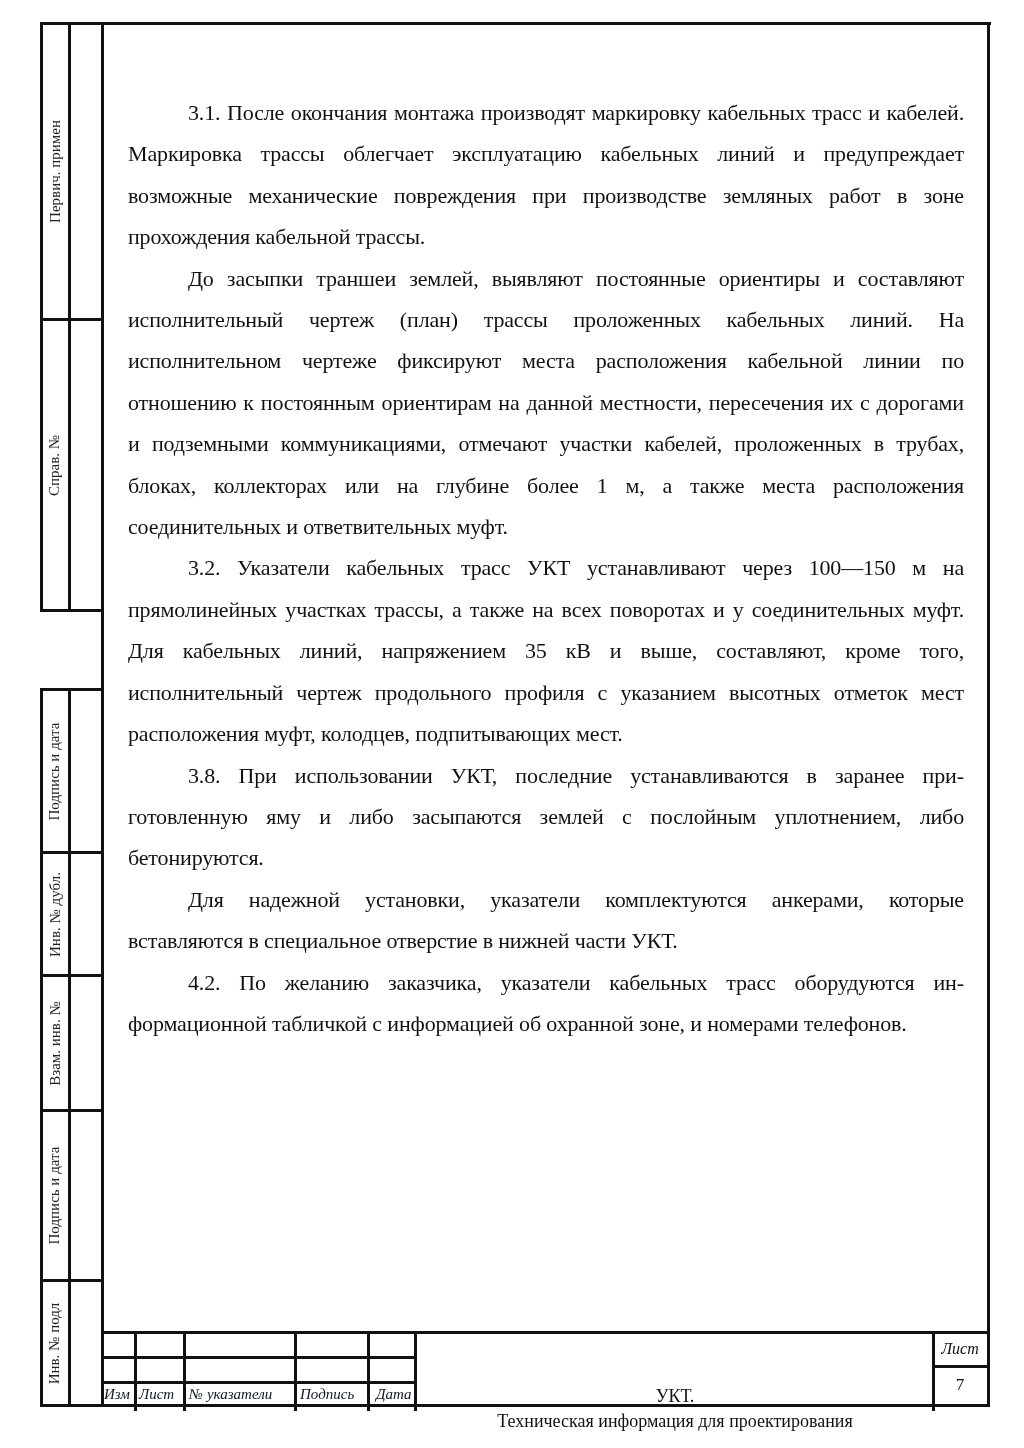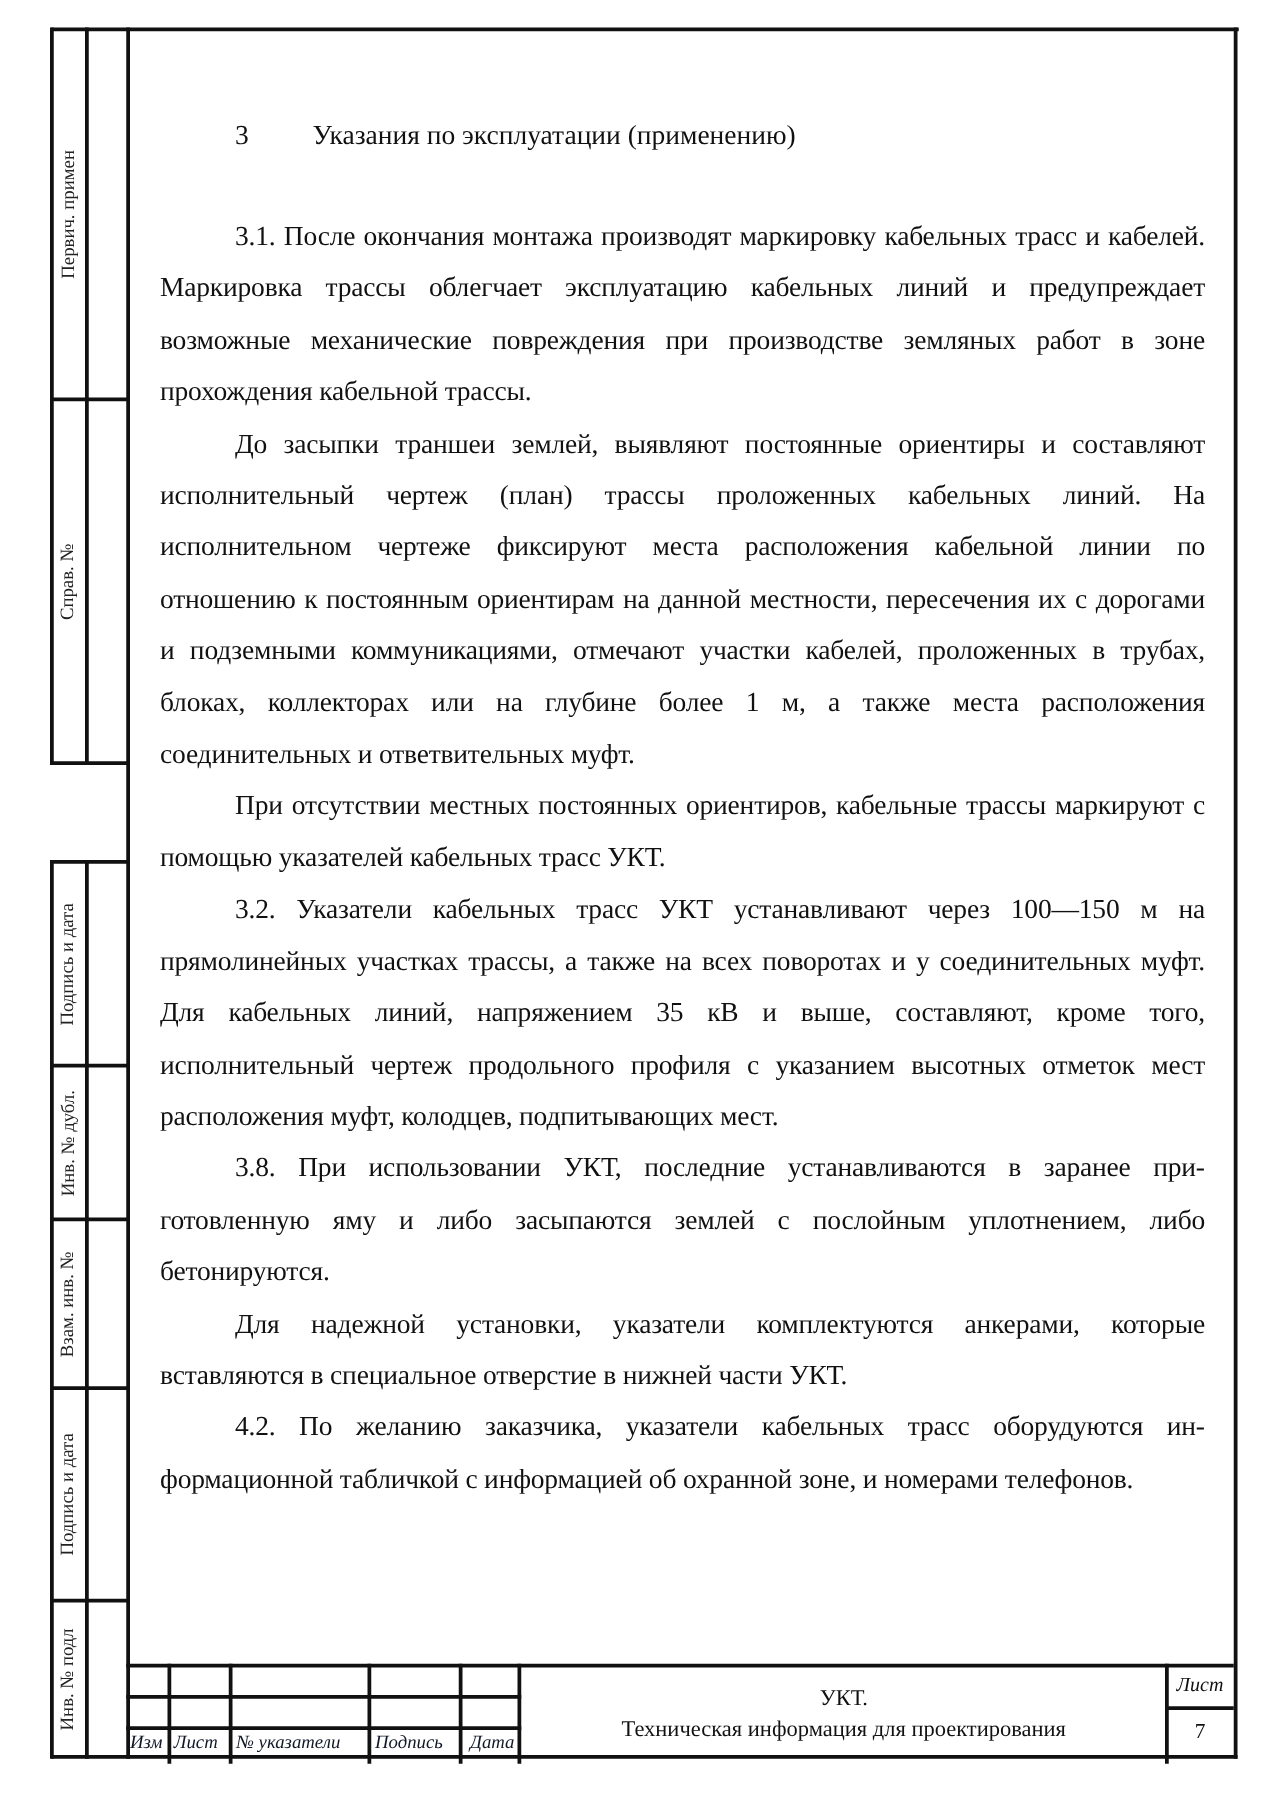--- a/index.html
+++ b/index.html
@@ -10,21 +10,21 @@
   .v { width: 3px; }
   .vtext { position: absolute; display: flex; align-items: center; justify-content: center; }
   .vtext span { display: block; transform: rotate(-90deg); white-space: nowrap;
                 font-size: 15px; color: #222; }
   .content { position: absolute; left: 128px; top: 92px; width: 836px; }
   .heading { font-size: 22px; line-height: 32px; height: 32px; margin: 0 0 44px 0; padding-left: 60px; }
   .heading .num { display: inline-block; width: 62px; }
   .para { font-size: 22px; line-height: 41.4px; margin: 0; text-indent: 60px; text-align: justify;
           letter-spacing: -0.15px; }
   .cell-label { position: absolute; font-style: italic; font-size: 15px; white-space: nowrap; color: #0f172a; }
-  .tb-title { position: absolute; left: 419px; width: 512px; text-align: center; font-size: 18px; color: #111; }
+  .tb-title { position: absolute; left: 419px; width: 512px; text-align: center; font-size: 18px; color: #111; margin-top: 38px; }
   .sheet-label { position: absolute; left: 935px; width: 50px; text-align: center; font-style: italic; font-size: 16px; top: 1340px; }
   .sheet-num { position: absolute; left: 935px; width: 50px; text-align: center; font-size: 17px; top: 1375px; }
 </style>
 </head>
 <body>
 
 <div>
   <div class="ln h" style="left:41px; top:22px; width:950px;"></div>
   <div class="ln v" style="left:987px; top:22px; height:1385px;"></div>
   <div class="ln h" style="left:41px; top:1404px; width:949px;"></div>
@@ -63,26 +63,22 @@
   </div>
   <div class="vtext" style="left:42px; top:1112px; width:26px; height:167px;">
     <span>Подпись и дата</span>
   </div>
   <div class="vtext" style="left:42px; top:1282px; width:26px; height:122px;">
     <span>Инв. № подл</span>
   </div>
 </div>
 
 <div class="content">
-  <div class="heading">
-    <span class="num">3</span><span>Указания по эксплуатации (применению)</span>
-  </div>
   <p class="para">3.1. После окончания монтажа производят маркировку кабельных трасс и кабелей. Маркировка трассы облегчает эксплуатацию кабельных линий и пре­дупреждает возможные механические повреждения при производстве земляных работ в зоне прохождения кабельной трассы.</p>
   <p class="para">До засыпки траншеи землей, выявляют постоянные ориентиры и состав­ляют исполнительный чертеж (план) трассы проложенных кабельных линий. На исполнительном чертеже фиксируют места расположения кабельной линии по отношению к постоянным ориентирам на данной местности, пересечения их с дорогами и подземными коммуникациями, отмечают участки кабелей, проло­женных в трубах, блоках, коллекторах или на глубине более 1 м, а также места расположения соединительных и ответвительных муфт.</p>
-  <p class="para">При отсутствии местных постоянных ориентиров, кабельные трассы мар­кируют с помощью указателей кабельных трасс УКТ.</p>
   <p class="para">3.2. Указатели кабельных трасс УКТ устанавливают через 100—150 м на прямолинейных участках трассы, а также на всех поворотах и у соединительных муфт. Для кабельных линий, напряжением 35 кВ и выше, составляют, кроме то­го, исполнительный чертеж продольного профиля с указанием высотных отме­ток мест расположения муфт, колодцев, подпитывающих мест.</p>
   <p class="para">3.8. При использовании УКТ, последние устанавливаются в заранее при­готовленную яму и либо засыпаются землей с послойным уплотнением, либо бетонируются.</p>
   <p class="para">Для надежной установки, указатели комплектуются анкерами, которые вставляются в специальное отверстие в нижней части УКТ.</p>
   <p class="para">4.2. По желанию заказчика, указатели кабельных трасс оборудуются ин­формационной табличкой с информацией об охранной зоне, и номерами теле­фонов.</p>
 </div>
 
 <div>
   <div class="ln h" style="left:101px; top:1331px; width:886px;"></div>
   <div class="ln h" style="left:101px; top:1356px; width:316px;"></div>
   <div class="ln h" style="left:101px; top:1381px; width:316px;"></div>

